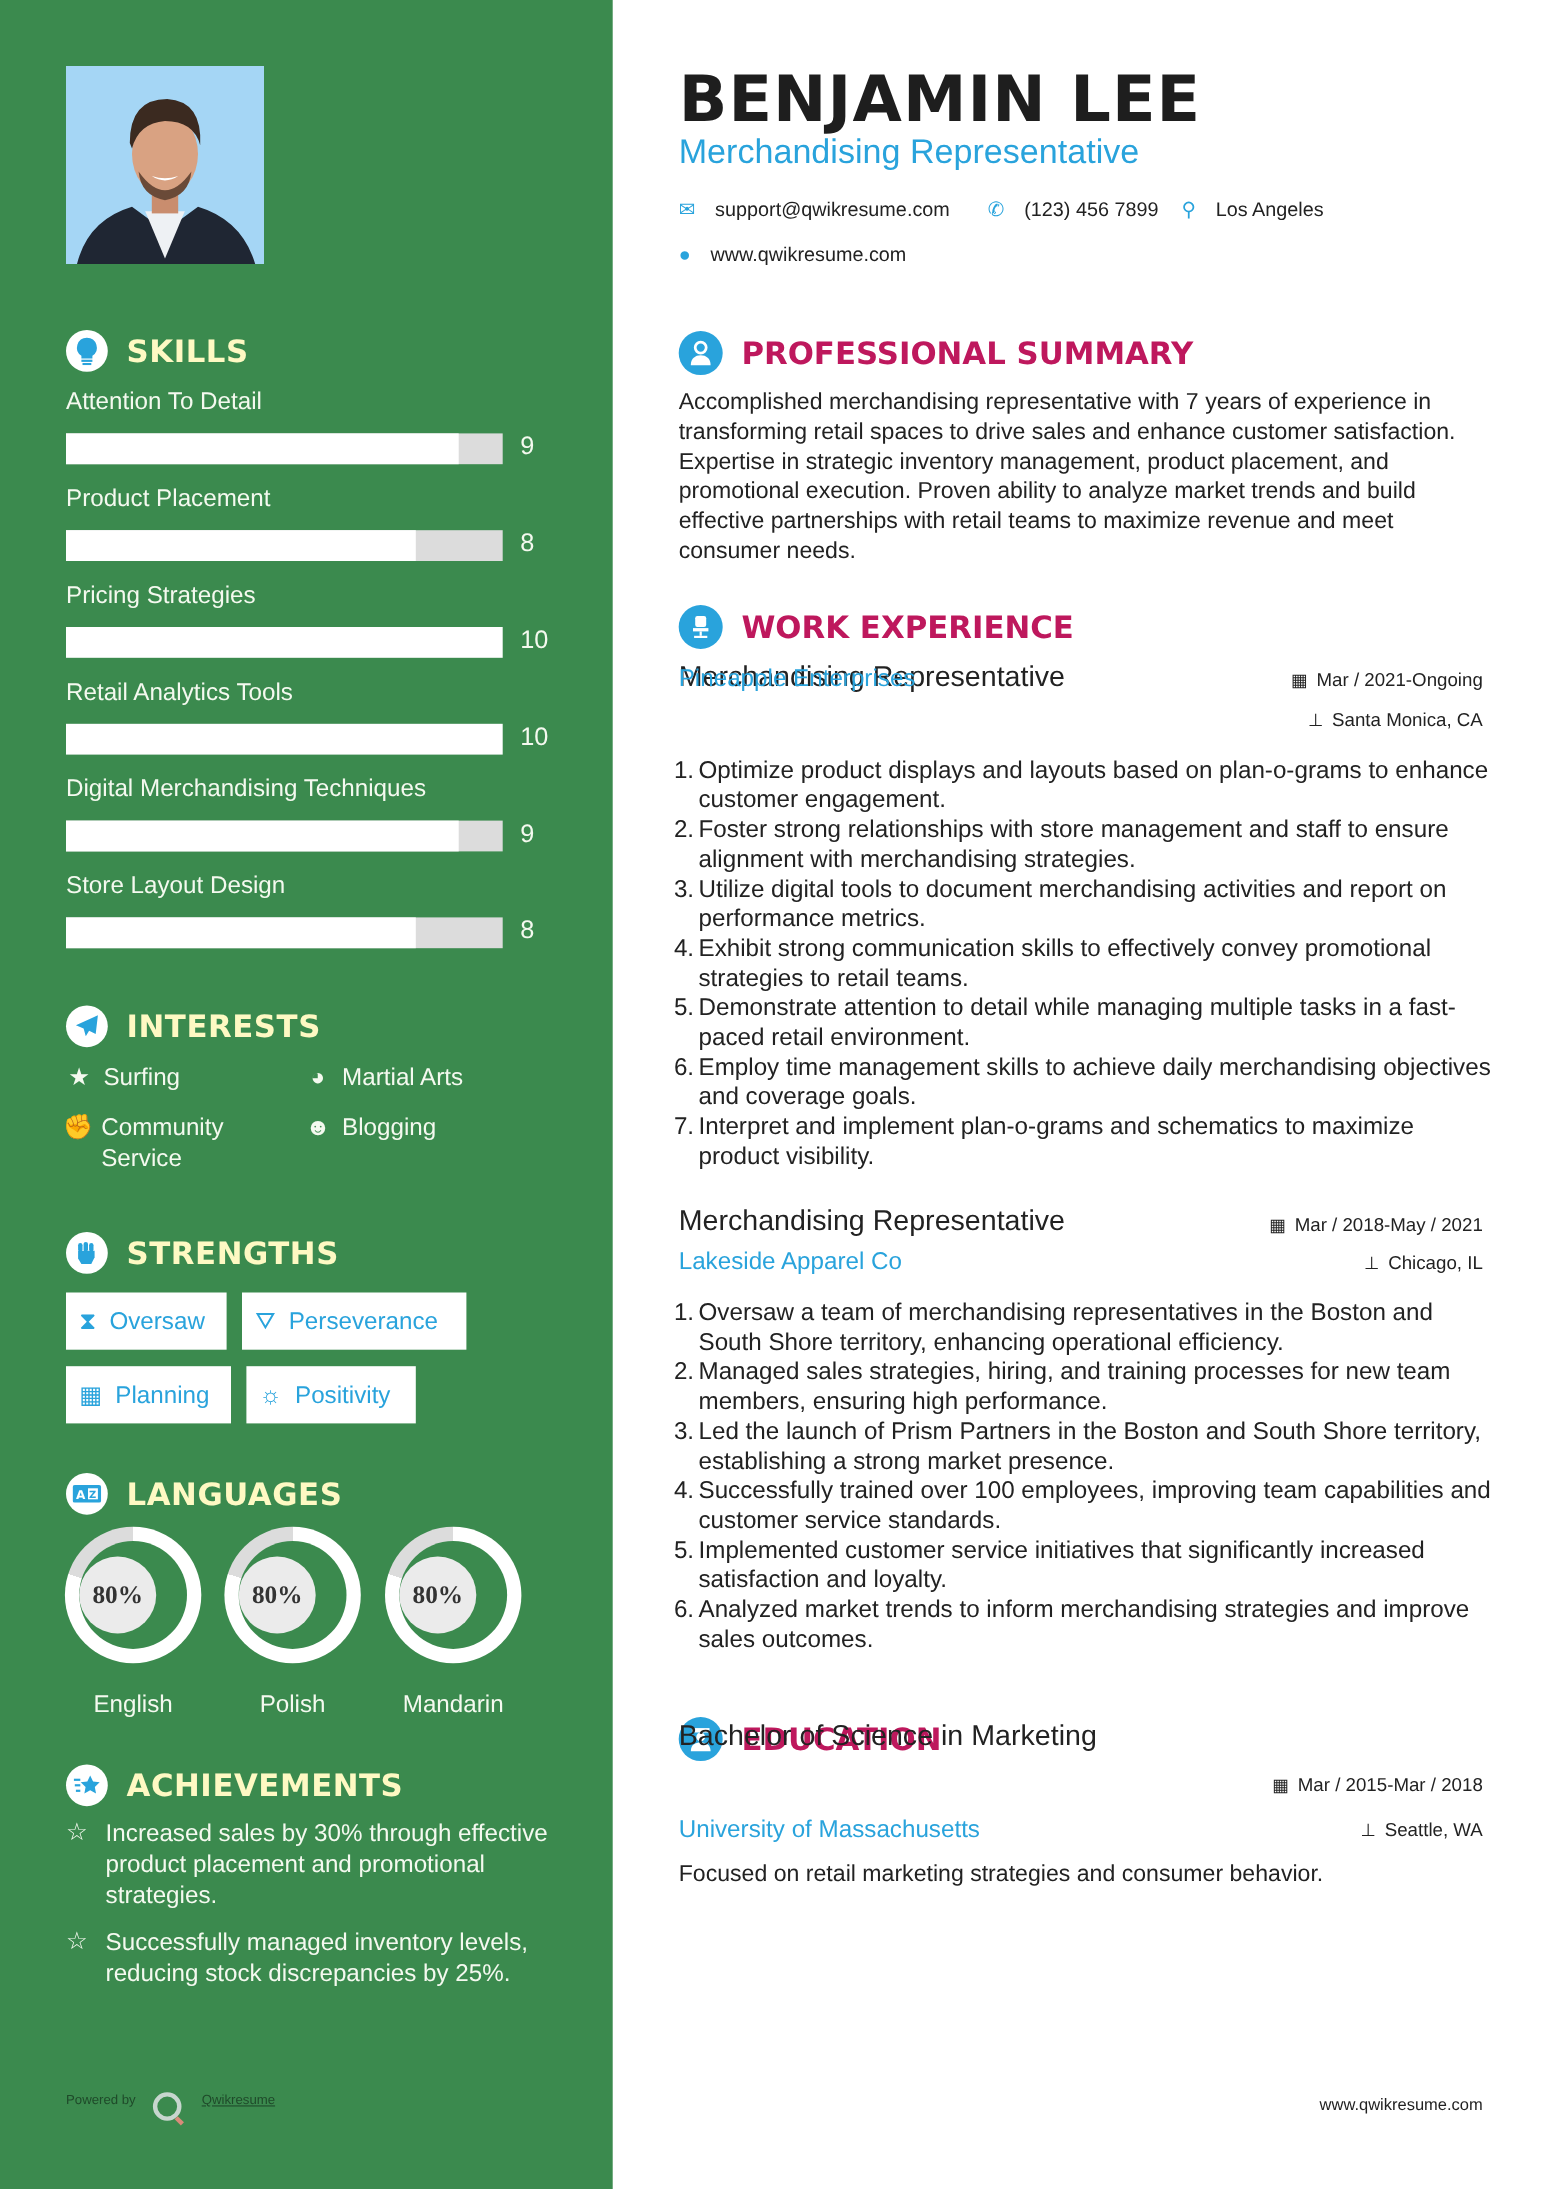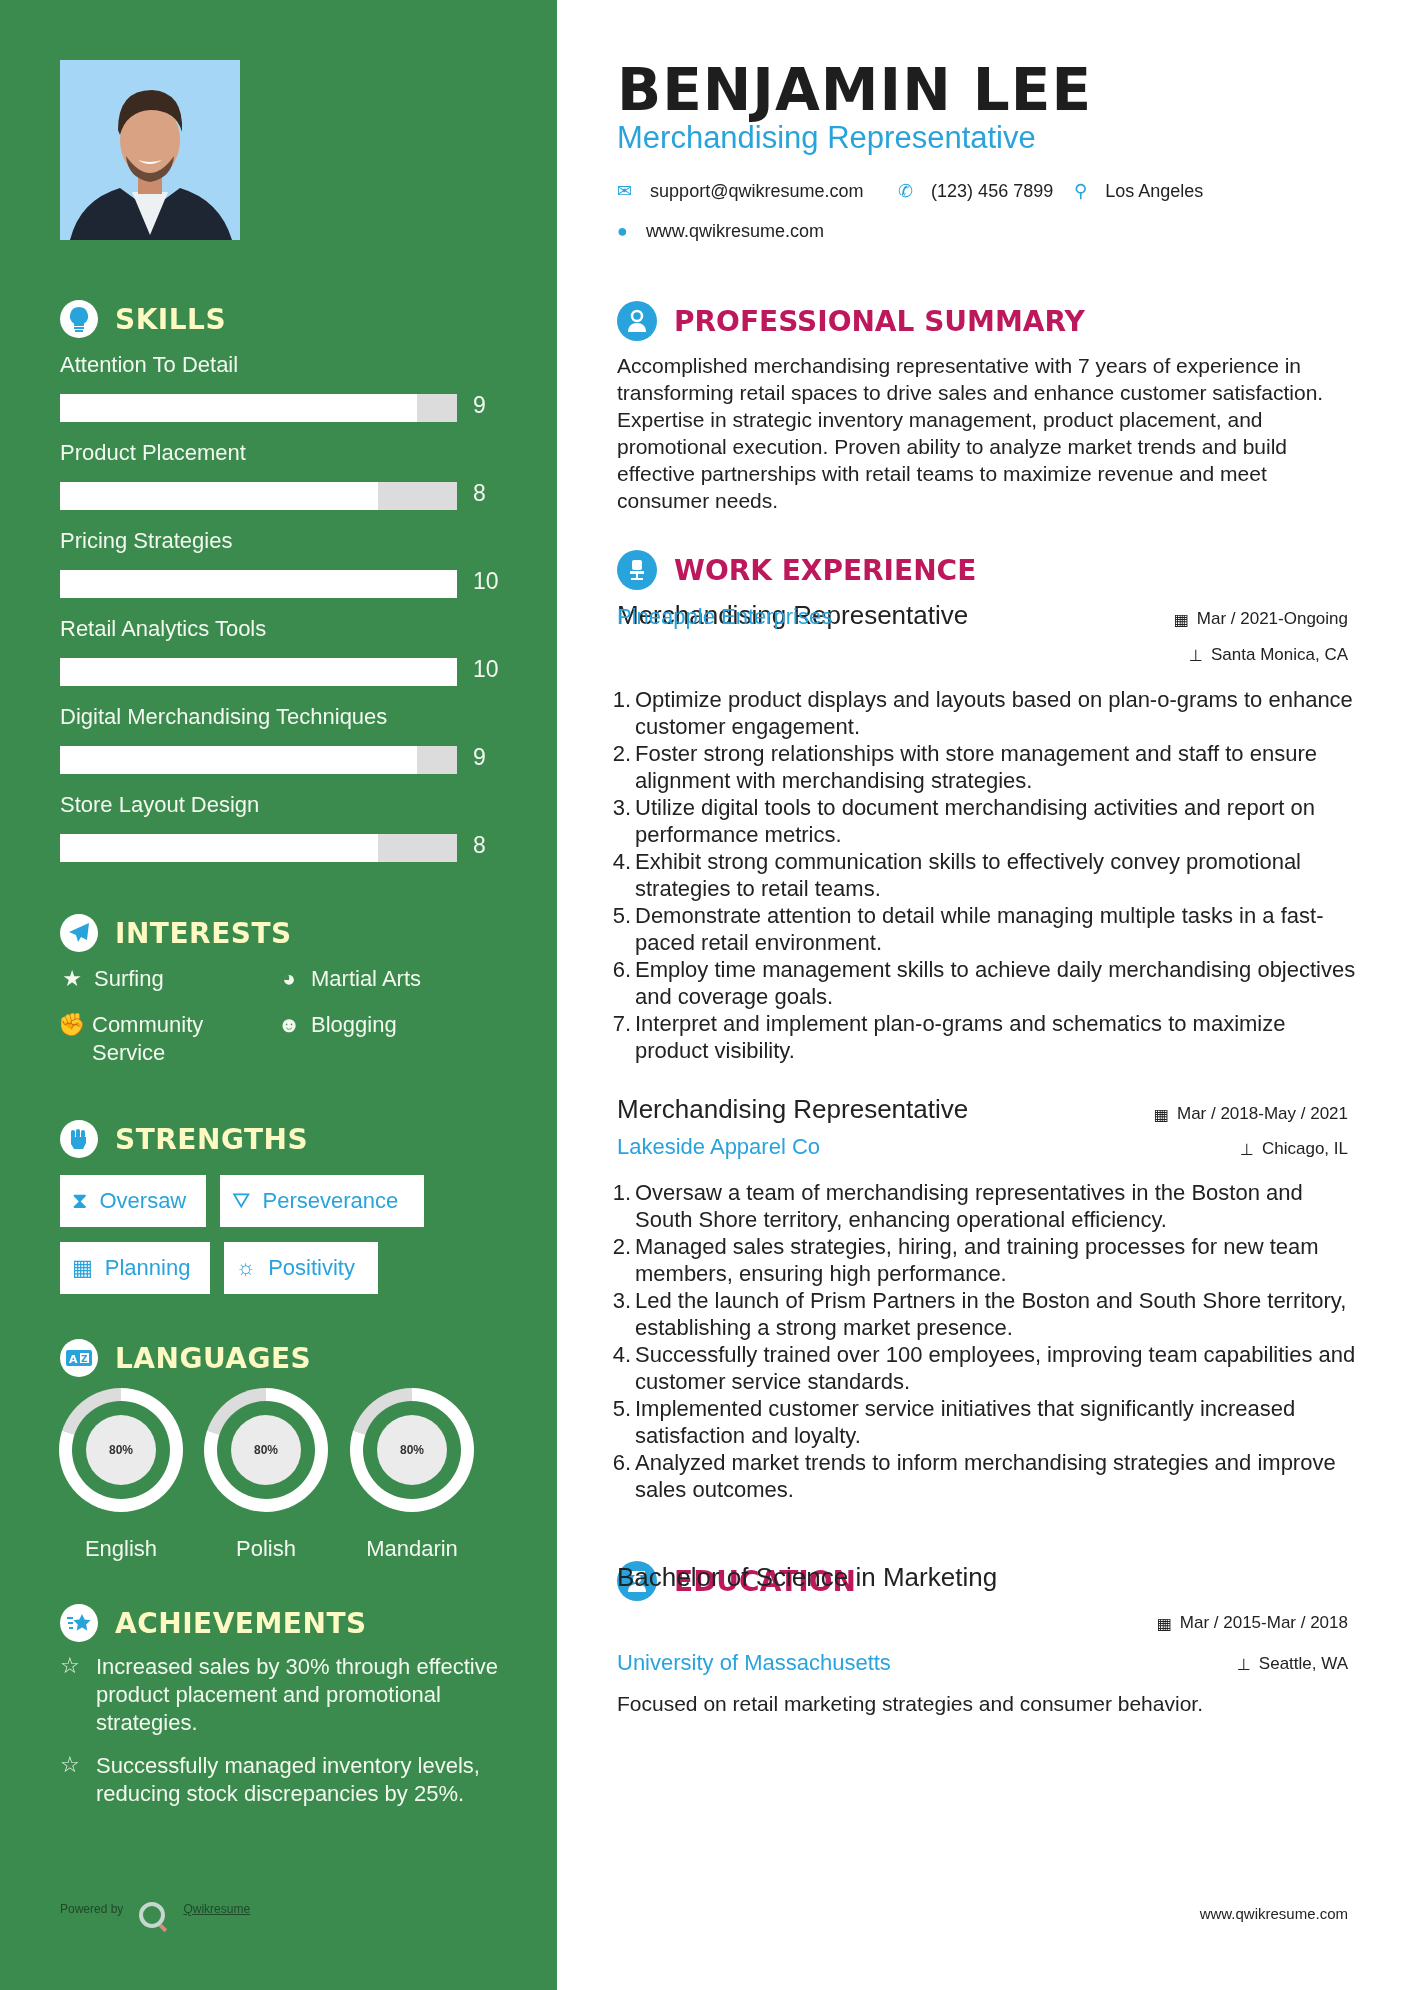--- a/index.html
+++ b/index.html
@@ -22,21 +22,21 @@
 
   .interest { position: absolute; display: flex; align-items: flex-start; font-size: 22px; color: #f4f9ef; line-height: 28px; }
   .interest .ico { width: 24px; margin-right: 10px; text-align: center; font-size: 22px; }
 
   .chip { position: absolute; height: 52px; background: #ffffff; display: flex; align-items: center; padding: 0 12px; color: #29a3dc; font-size: 22px; }
   .chip .ico { margin-right: 12px; font-size: 22px; color: #29a3dc; }
 
   .lang { position: absolute; width: 124px; text-align: center; }
   .ring { width: 124px; height: 124px; border-radius: 50%; position: relative; }
   .ring-inner { position: absolute; left: 13px; top: 13px; width: 98px; height: 98px; border-radius: 50%; background: #3b8a4e; }
-  .ring-core { position: absolute; left: 27px; top: 27px; width: 70px; height: 70px; border-radius: 50%; background: #ebebeb; display: flex; align-items: center; justify-content: center; font-family: Liberation Sans, sans-serif; font-weight: bold; font-size: 12px; color: #333; }
+  .ring-core { position: absolute; left: 13px; top: 27px; width: 70px; height: 70px; border-radius: 50%; background: #ebebeb; display: flex; align-items: center; justify-content: center; font-family: Liberation Serif, serif; font-weight: bold; font-size: 23px; color: #333; }
   .lang-name { margin-top: 24px; font-size: 22px; color: #f4f9ef; }
 
   .ach { position: absolute; left: 60px; width: 450px; display: flex; }
   .ach .ico { width: 36px; flex: none; font-size: 22px; }
   .ach-text { font-size: 22px; line-height: 28px; color: #f4f9ef; }
 
   .powered { position: absolute; left: 60px; top: 1902px; display: flex; align-items: flex-start; font-size: 12px; color: #1f4a2a; }
   .q-logo { width: 26px; height: 26px; border: 4px solid #c7d6ce; border-radius: 50%; margin: 0 18px 0 16px; position: relative; }
   .q-logo:after { content: ""; position: absolute; right: -6px; bottom: -6px; width: 8px; height: 4px; background: #d98b7a; transform: rotate(45deg); }
   .powered a { color: #1f4a2a; text-decoration: underline; }

